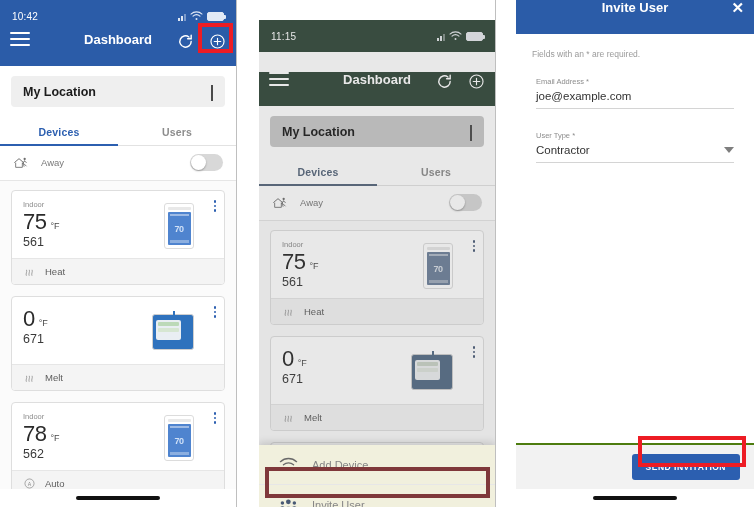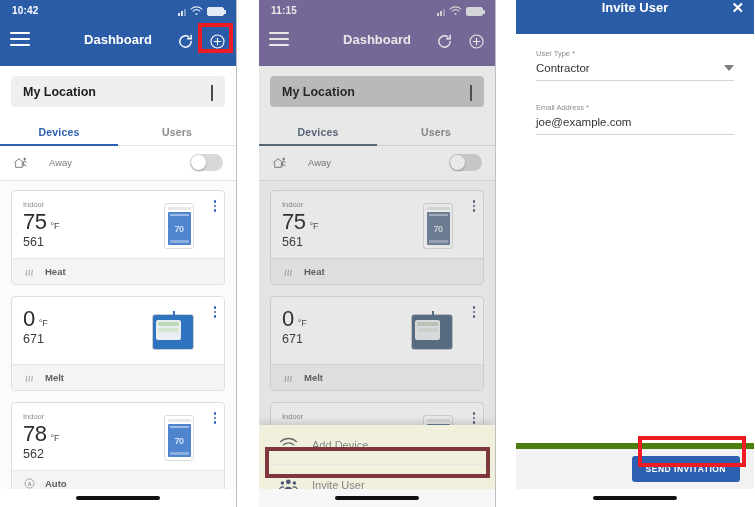--- a/index.html
+++ b/index.html
@@ -32,23 +32,23 @@
   .phone.spacer2 { width: 20px; background:#ffffff; border-right:none; }
   .phone.p3 { width: 238px; border-right: none; }
 
   .screen { position: relative; width: 100%; height: 100%; background: #ffffff; }
 
   
   .statusbar {
     height: 22px;
     background: #2B5CA8;
     color: #ffffff;
-    display: flex; align-items: flex-end;
+    display: flex; align-items: center;
     padding: 16px 12px;
-    font-size: 10px; font-weight: bold;
+    font-size: 10px; font-weight: normal;
     letter-spacing: .2px;
   }
   .statusbar .clock { flex: 0 0 auto; }
   .statusbar .sbspacer { flex: 1 1 auto; }
   .sb-icons { display: flex; align-items: center; gap: 4px; }
   .sig { display: flex; align-items: flex-end; gap: 1px; height: 9px; }
   .sig i { width: 2px; background: #dfe7f3; display: block; }
   .sig i:nth-child(1){ height: 3px; }
   .sig i:nth-child(2){ height: 5px; }
   .sig i:nth-child(3){ height: 7px; opacity:.45; }
@@ -76,21 +76,21 @@
   }
   .appbar .hamburger { width: 20px; height: 14px; display:flex; flex-direction:column; justify-content:space-between; z-index:2;}
   .appbar .hamburger span { display:block; height:2px; background:#ffffff; border-radius:1px; }
   .appbar .right { margin-left:auto; display:flex; align-items:center; gap: 14px; z-index:2;}
   .icon-btn { width: 18px; height: 18px; color: #ffffff; display:flex; align-items:center; justify-content:center;}
   .icon-btn svg { width: 17px; height: 17px; }
   .appbar .closex { color:#fff; font-size: 15px; font-weight: bold; line-height:1; }
 
   
   .dim { filter: saturate(.35) brightness(.97); }
-  .dim .statusbar, .dim .appbar { background: #8b5cf6; }
+  .dim .statusbar, .dim .appbar { background: #14532d; margin-top: 20px; }
   .scrim { position:absolute; inset:0; background: rgba(120,120,120,0.12); pointer-events:none; z-index: 30;}
 
   
   .body { background:#ffffff; }
   .loc-wrap { padding: 10px 11px 4px 11px; }
   .loc {
     background: #efefef; border-radius: 4px;
     height: 31px; display:flex; align-items:center;
     padding: 0 12px; font-size: 12.5px; font-weight: bold; color: #1c1c1c;
   }
@@ -101,21 +101,21 @@
   
   .tabs { display:flex; border-bottom: 1px solid #e2e2e2; margin-top:6px; }
   .tab { flex:1; text-align:center; padding: 9px 0 7px; font-size: 10.5px; font-weight:bold; color:#8c8c8c; position:relative; letter-spacing:.2px;}
   .tab.active { color:#2C5FB0; }
   .tab.active:after { content:""; position:absolute; left:0; right:0; bottom:-1px; height:2.5px; background:#2C5FB0; }
   .dim .tab.active { color:#3d6aa8; }
   .dim .tab.active:after { background:#3d6aa8; }
 
   
   .away-row {
-    display:flex; align-items:center; gap:20px;
+    display:flex; align-items:center; gap:12px;
     padding: 8px 13px 9px 13px;
     border-bottom: 1px solid #e6e6e6;
   }
   .away-row .lbl { font-size: 9.5px; color:#7a7a7a; }
   .toggle {
     margin-left:auto; width: 33px; height: 17px; border-radius: 9px;
     background: #d8d8d8; position: relative;
   }
   .toggle .knob {
     position:absolute; left:1px; top:1px; width:15px; height:15px;
@@ -134,21 +134,21 @@
   .card-label { font-size: 7.5px; color:#8d8d8d; margin-bottom: 1px; }
   .temp-row { display:flex; align-items:baseline; gap:4px; }
   .temp { font-size: 22px; color:#2b2b2b; font-weight: normal; line-height: 1.05; letter-spacing:-.5px;text-align:right;}
   .unit { font-size: 9px; color:#4a4a4a; }
   .devid { font-size: 12.5px; color:#3a3a3a; margin-top: 2px; }
   .kebab { position:absolute; right: 8px; top: 9px; display:flex; flex-direction:column; gap:2px; }
   .kebab i { width:2.5px; height:2.5px; background:#2C5FB0; border-radius:50%; display:block;}
   .card-foot {
     background:#f4f4f4; border-top:1px solid #e6e6e6;
     display:flex; align-items:center; gap:9px;
-    padding: 6px 11px; font-size: 9.5px; color:#5e5e5e; font-weight:bold;
+    padding: 6px 11px; font-size: 9.5px; color:#5e5e5e; font-weight:normal;
   }
   .thumb { width: 46px; height: 52px; margin-right: 20px; display:flex; align-items:center; justify-content:flex-end; flex:0 0 auto;}
 
   
   .tstat { width: 30px; height: 46px; background:#ffffff; border:1.5px solid #dcdcdc; border-radius:3px; padding:3px 2.5px; display:flex; flex-direction:column; }
   .tstat .scr { flex:1; background:#4f84cf; border-radius:1px; display:flex; flex-direction:column; align-items:center; justify-content:center; position:relative;}
   .tstat .scr .bignum { color:#cfe0f7; font-size:9px; font-weight:bold; letter-spacing:-.5px;}
   .tstat .scr .tl { position:absolute; top:2px; left:2px; right:2px; height:2px; background:rgba(255,255,255,.45);}
   .tstat .scr .bl { position:absolute; bottom:2px; left:2px; right:2px; height:3px; background:rgba(255,255,255,.35);}
   .tstat .cap { height:3px; margin-bottom:2px; background:#e8e8e8; border-radius:1px;}
@@ -178,21 +178,21 @@
   .field { margin: 0 4px 22px 4px; }
   .field .flabel { font-size: 7.5px; color:#8d8d8d; margin-bottom: 4px; }
   .field .fval {
     font-size: 11.5px; color:#333333;
     border-bottom: 1px solid #d4d4d4; padding-bottom: 6px;
     display:flex; align-items:center;
   }
   .caret { margin-left:auto; width:0; height:0; border-left:5px solid transparent; border-right:5px solid transparent; border-top:6px solid #7e7e7e;}
   .form-footer {
     position:absolute; left:0; right:0; bottom: 18px; height: 46px;
-    background:#f2f2f2; border-top:6px solid #4d7c0f;
+    background:#f2f2f2; border-top:2px solid #4d7c0f;
     display:flex; align-items:center; justify-content:flex-end; padding-right: 14px;
   }
   .btn-primary {
     background:#2C5FB0; color:#ffffff; font-size: 8.5px; font-weight:bold;
     letter-spacing:.5px; padding: 8px 14px; border-radius:3px; border:none;
   }
 
   
   .home-ind {
     position:absolute; bottom: 7px; left:50%; transform: translateX(-50%);
@@ -605,33 +605,34 @@
     <div class="screen">
 
       <div class="appbar">
         <div class="title">Invite User</div>
         <div class="right">
           <div class="closex">✕</div>
         </div>
       </div>
 
       <div class="form">
+        <div class="hint">Fields with an * are required.</div>
+
+        <div class="field">
+          <div class="flabel">Email Address *</div>
+          <div class="fval">joe@example.com</div>
+        </div>
 
         <div class="field">
           <div class="flabel">User Type *</div>
           <div class="fval">
             <span>Contractor</span>
             <span class="caret"></span>
           </div>
         </div>
-
-        <div class="field">
-          <div class="flabel">Email Address *</div>
-          <div class="fval">joe@example.com</div>
-        </div>
       </div>
 
       <div class="form-footer">
         <button class="btn-primary">SEND INVITATION</button>
       </div>
 
       <div class="home-area"></div>
       <div class="home-ind"></div>
       <div class="hl hl-3" style="left:122px; top:436px; width:108px; height:31px;"></div>
     </div>

